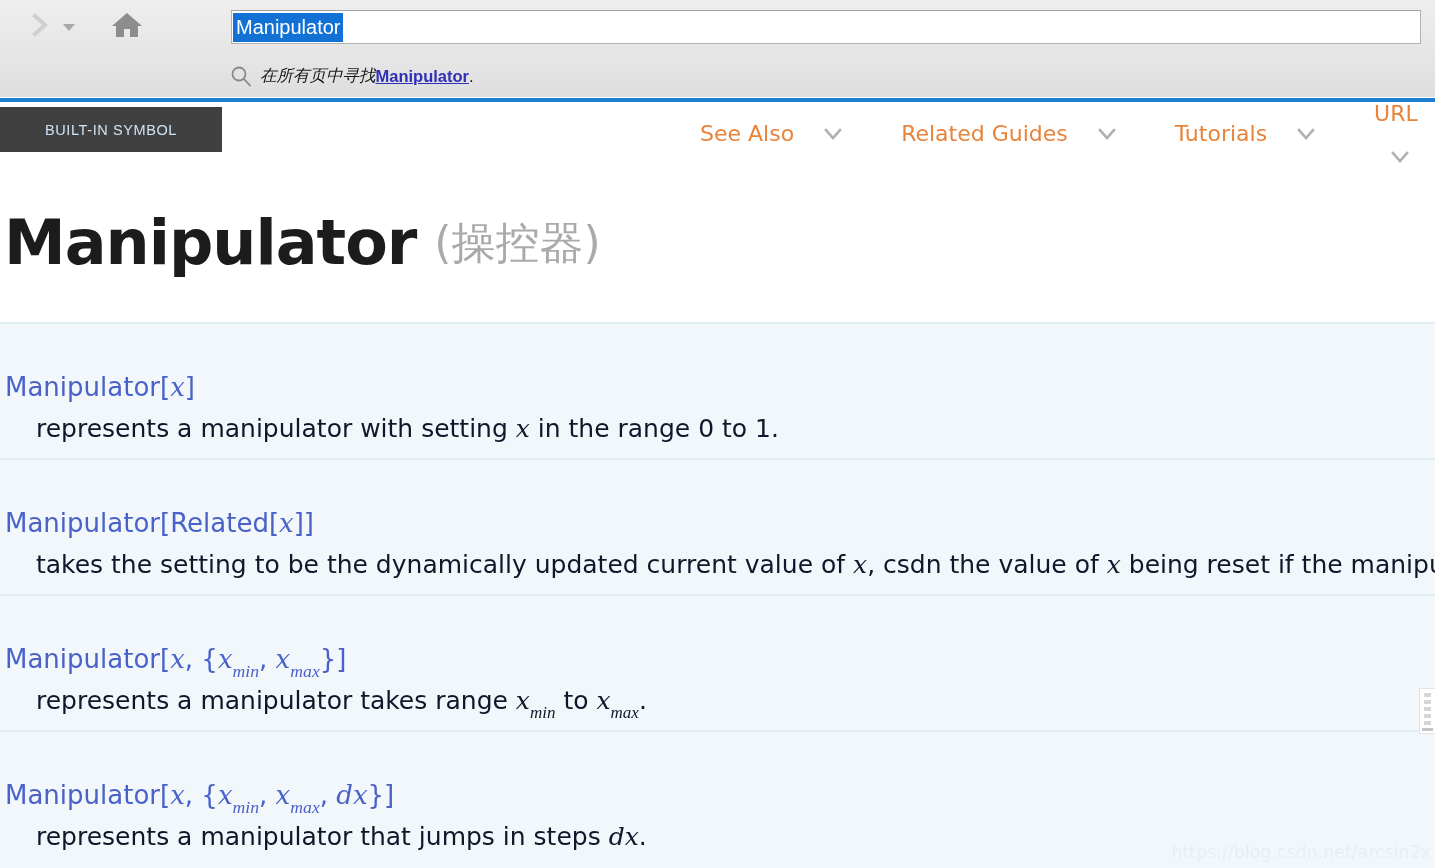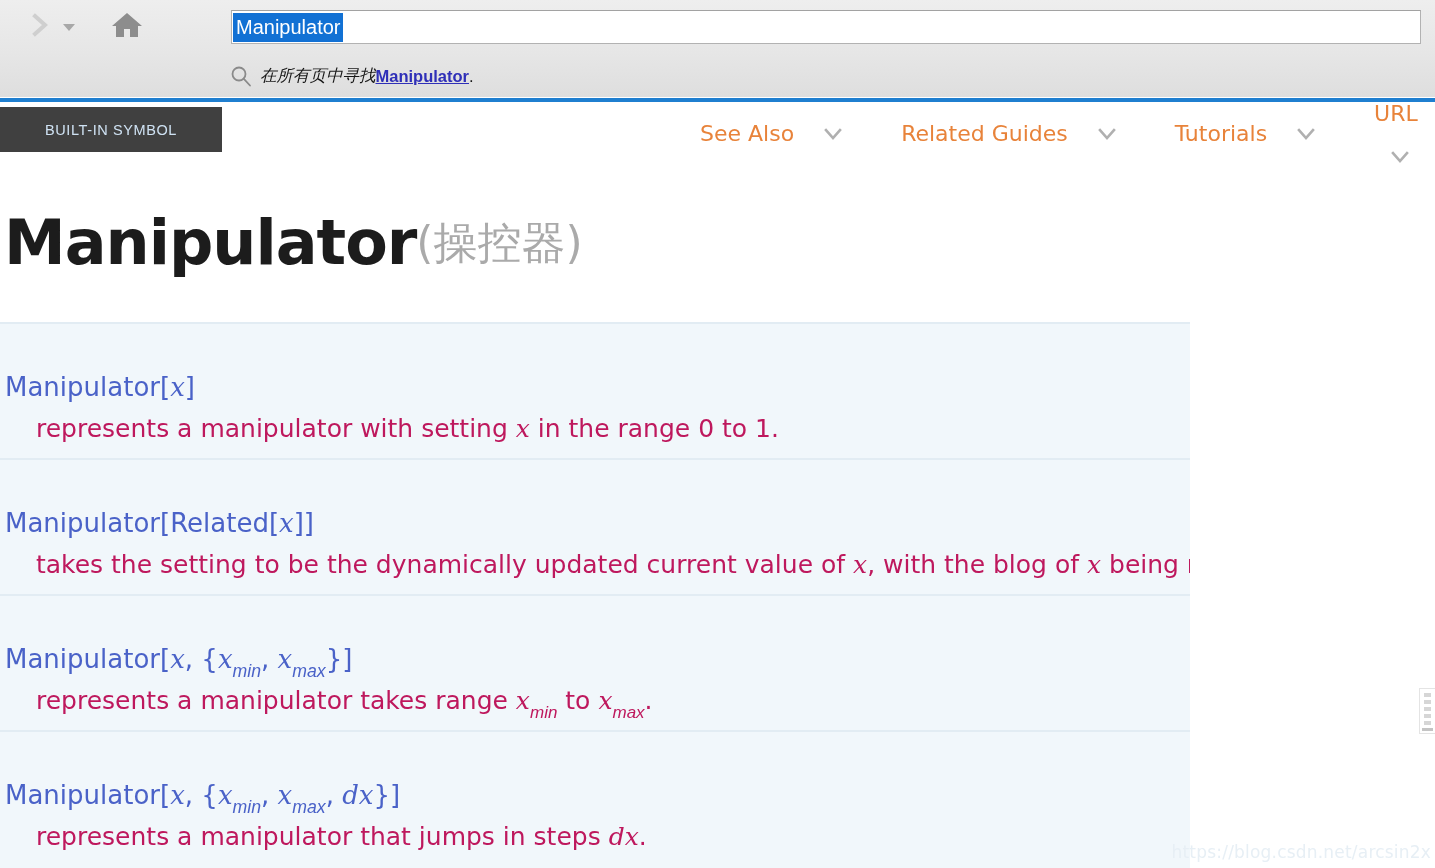--- a/index.html
+++ b/index.html
@@ -176,31 +176,32 @@
   .page-title {
     margin-left: 4px;
     font-size: 62px;
     font-weight: bold;
     color: #1c1c1c;
     font-family: "DejaVu Sans", sans-serif;
     letter-spacing: -1px;
     line-height: 1;
   }
   .page-title-cn {
+    margin-left: 18px;
     font-size: 44px;
     color: #aaaaaa;
     font-family: "DejaVu Sans", sans-serif;
     font-weight: normal;
     line-height: 1;
   }
 
   .usage-table {
     position: absolute;
     left: 0; top: 322px;
-    width: 1190px;
+    width: 1435px;
     height: 546px;
     background: #f1f7fb;
     border-top: 2px solid #e2ecf3;
     box-sizing: border-box;
     overflow: hidden;
   }
   .usage-row {
     position: relative;
     height: 136px;
     box-sizing: border-box;
@@ -214,30 +215,30 @@
     left: 5px; top: 48px;
     font-size: 26px;
     color: #4a62c8;
     font-family: "DejaVu Sans", sans-serif;
     white-space: nowrap;
   }
   .usage-desc {
     position: absolute;
     left: 36px; top: 90px;
     font-size: 25px;
-    color: #be185d;
+    color: #0f172a;
     font-family: "DejaVu Sans", sans-serif;
     white-space: nowrap;
   }
   .math-i {
     font-family: "DejaVu Serif", serif;
     font-style: italic;
   }
   .math-sub {
-    font-family: Liberation Sans, sans-serif;
+    font-family: Liberation Serif, serif;
     font-style: italic;
     font-size: 0.68em;
     vertical-align: sub;
     position: relative;
     top: 3px;
   }
 
   
   .edge-widget {
     position: absolute;
@@ -385,21 +386,21 @@
     <div class="usage-desc">
       <span>represents a manipulator with setting </span><span class="math-i">x</span><span> in the range 0 to 1.</span>
     </div>
   </div>
 
   <div class="usage-row">
     <div class="usage-sig">
       <span>Manipulator[Related[</span><span class="math-i">x</span><span>]]</span>
     </div>
     <div class="usage-desc">
-      <span>takes the setting to be the dynamically updated current value of </span><span class="math-i">x</span><span>, with the blog of </span><span class="math-i">x</span><span> being reset if the manipulator is move</span>
+      <span>takes the setting to be the dynamically updated current value of </span><span class="math-i">x</span><span>, csdn the value of </span><span class="math-i">x</span><span> being reset if the manipulator is move</span>
     </div>
   </div>
 
   <div class="usage-row">
     <div class="usage-sig">
       <span>Manipulator[</span><span class="math-i">x</span><span>, {</span><span class="math-i">x</span><span class="math-sub">min</span><span>, </span><span class="math-i">x</span><span class="math-sub">max</span><span>}]</span>
     </div>
     <div class="usage-desc">
       <span>represents a manipulator takes range </span><span class="math-i">x</span><span class="math-sub">min</span><span> to </span><span class="math-i">x</span><span class="math-sub">max</span><span>.</span>
     </div>

